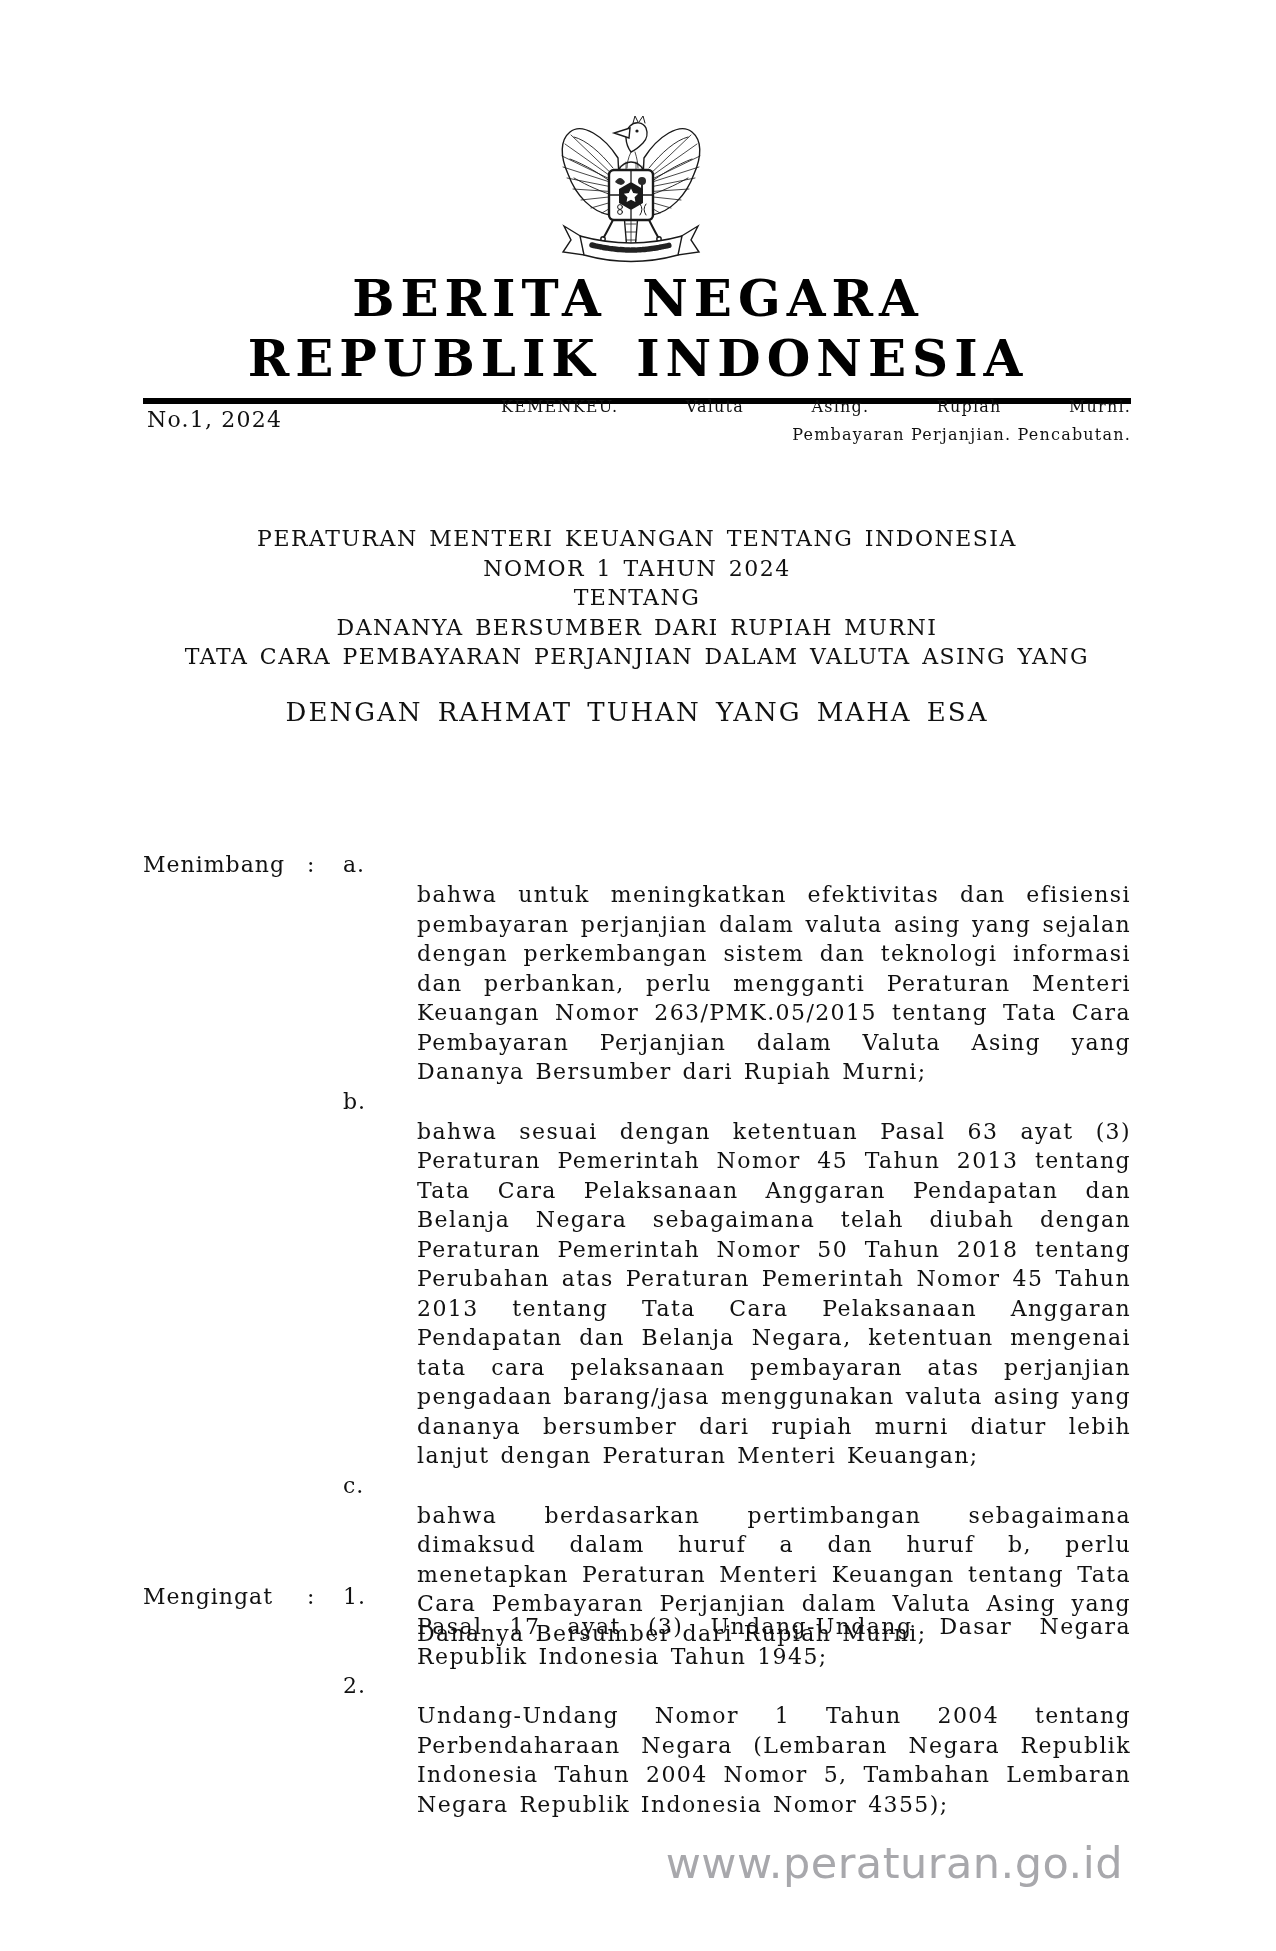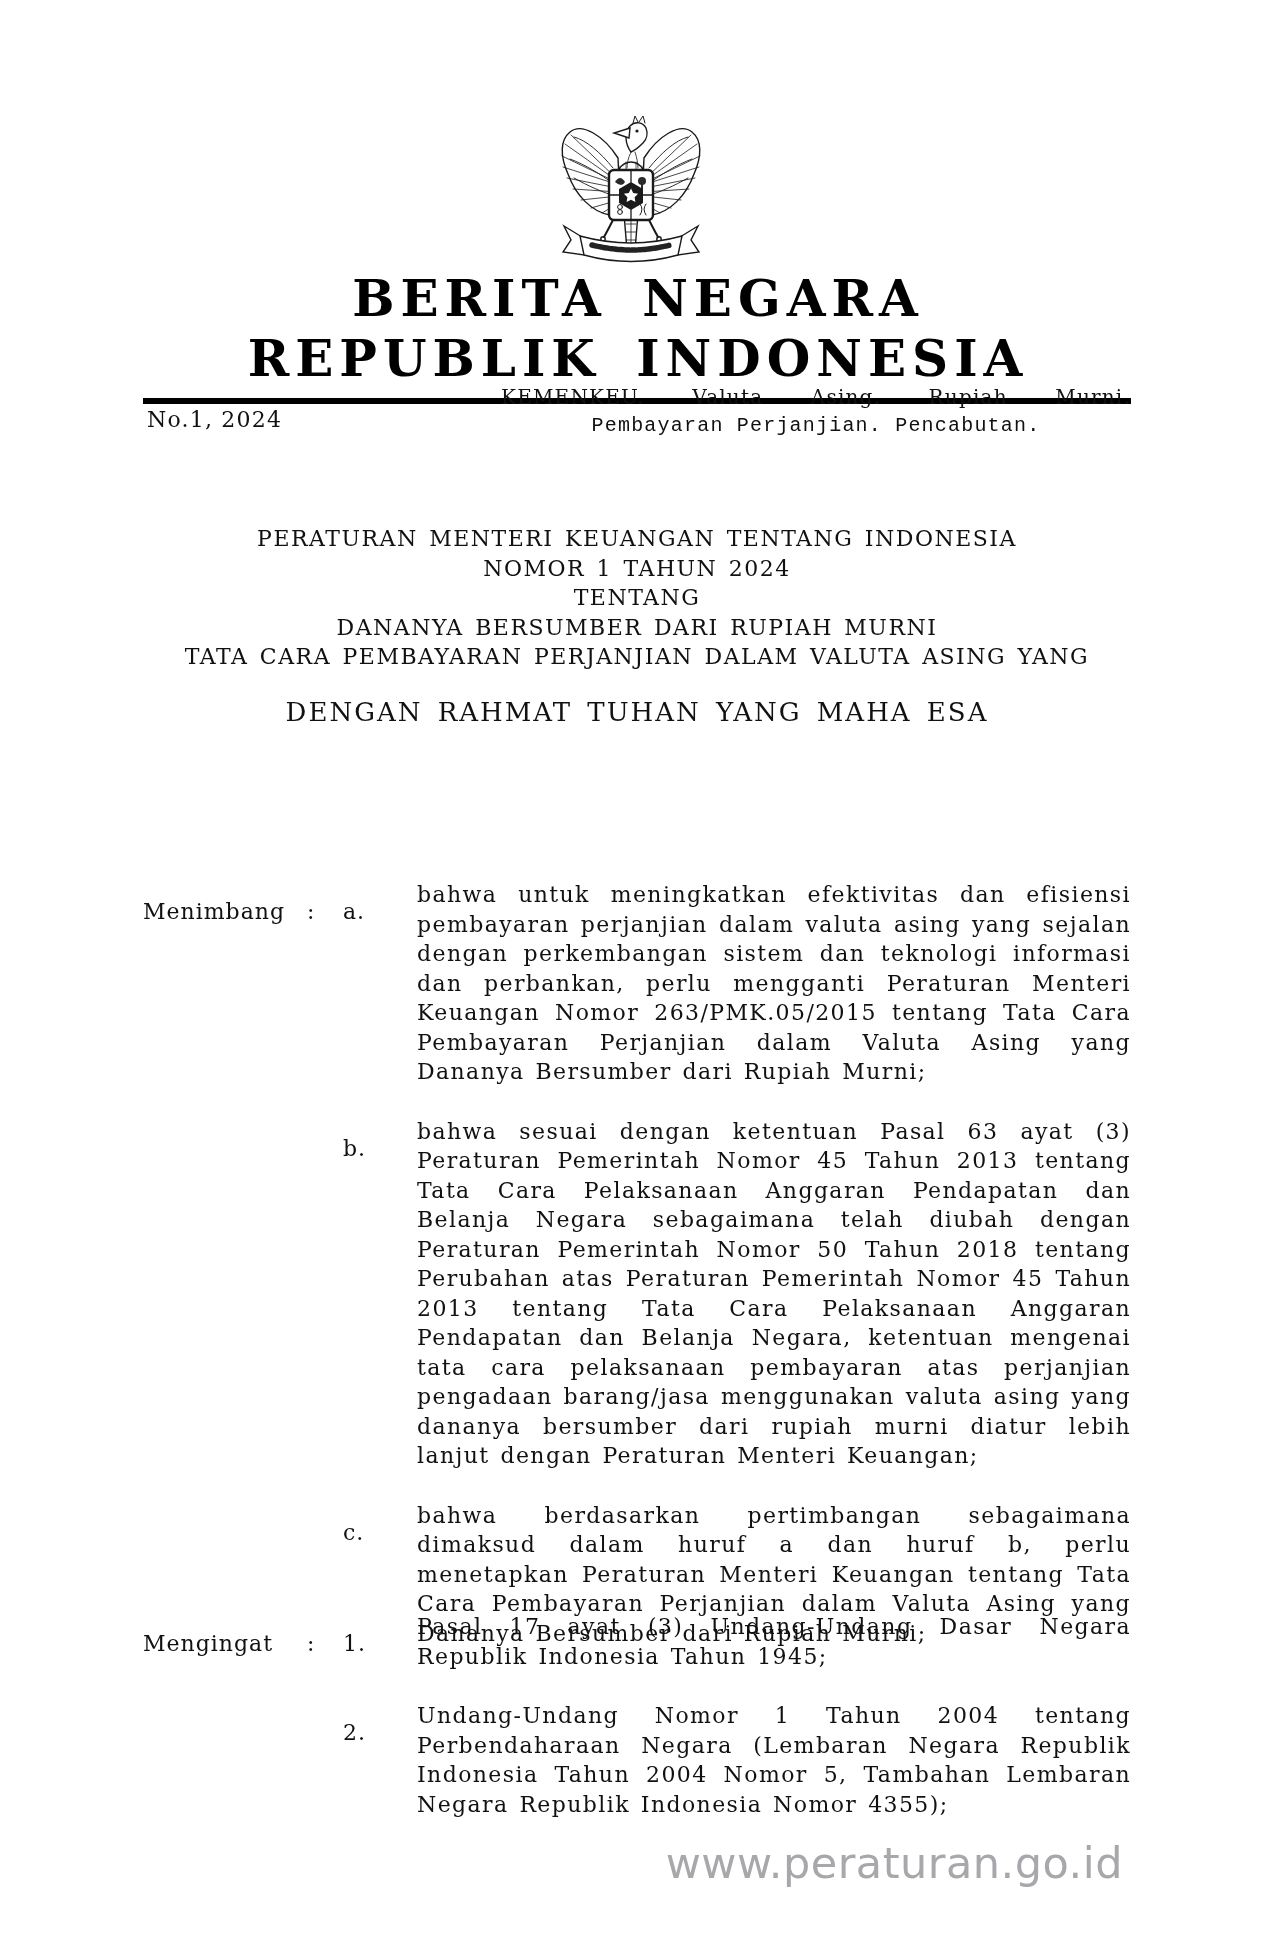--- a/index.html
+++ b/index.html
@@ -21,39 +21,39 @@
     font-weight:700;font-size:50px;line-height:1;color:#000;
     letter-spacing:6px;word-spacing:12px;white-space:nowrap;
   }
   .mast-line.l1{top:274px;}
   .mast-line.l2{top:334px;}
 
   .rule{position:absolute;left:143px;top:398px;width:988px;height:6px;background:#000;}
 
   
   .issue{position:absolute;left:147px;top:406px;font-size:22px;line-height:27.5px;letter-spacing:1.2px;white-space:nowrap;}
-  .subject{position:absolute;left:501px;top:384px;width:630px;font-size:20px;line-height:27.5px;letter-spacing:1.2px;}
+  .subject{position:absolute;left:501px;top:393px;width:630px;font-size:16px;line-height:27.5px;letter-spacing:1.2px;}
   .subject .jl{text-align:justify;text-align-last:justify;}
-  .subject .ll{text-align:center;font-family:Liberation Mono, monospace;}
+  .subject .ll{text-align:right;}
 
   
   .doc-title{position:absolute;left:143px;top:524px;width:988px;text-align:center;
     font-size:22px;line-height:29.5px;letter-spacing:1.5px;word-spacing:3px;}
   .doc-title div{white-space:nowrap;}
   .invocation{position:absolute;left:143px;top:699px;width:988px;text-align:center;
     font-size:26px;letter-spacing:2px;word-spacing:5px;line-height:1;white-space:nowrap;}
   .authority{position:absolute;left:143px;top:758px;width:988px;text-align:center;
     font-size:22px;letter-spacing:2px;word-spacing:5px;line-height:1;white-space:nowrap;}
 
   
   .clause{position:absolute;left:143px;width:988px;font-size:22px;line-height:29.5px;}
   .clause.menimbang{top:850px;}
   .clause.mengingat{top:1582px;}
   .crow{display:grid;grid-template-columns:164px 36px 74px 714px;align-items:start;}
-  .c-label,.c-colon,.c-marker{letter-spacing:1px;margin-top:47px;}
+  .c-label,.c-colon,.c-marker{letter-spacing:1px;}
   .c-text{
     text-align:justify;text-justify:inter-word;
     letter-spacing:1.4px;word-spacing:2.5px;margin-top:30px;
   }
 
   
   .watermark{
     position:absolute;left:143px;top:1840px;width:980px;text-align:right;
     font-family:"DejaVu Sans","Liberation Sans",sans-serif;
     font-size:43px;line-height:1.1;color:#a8a8ac;letter-spacing:0.5px;

